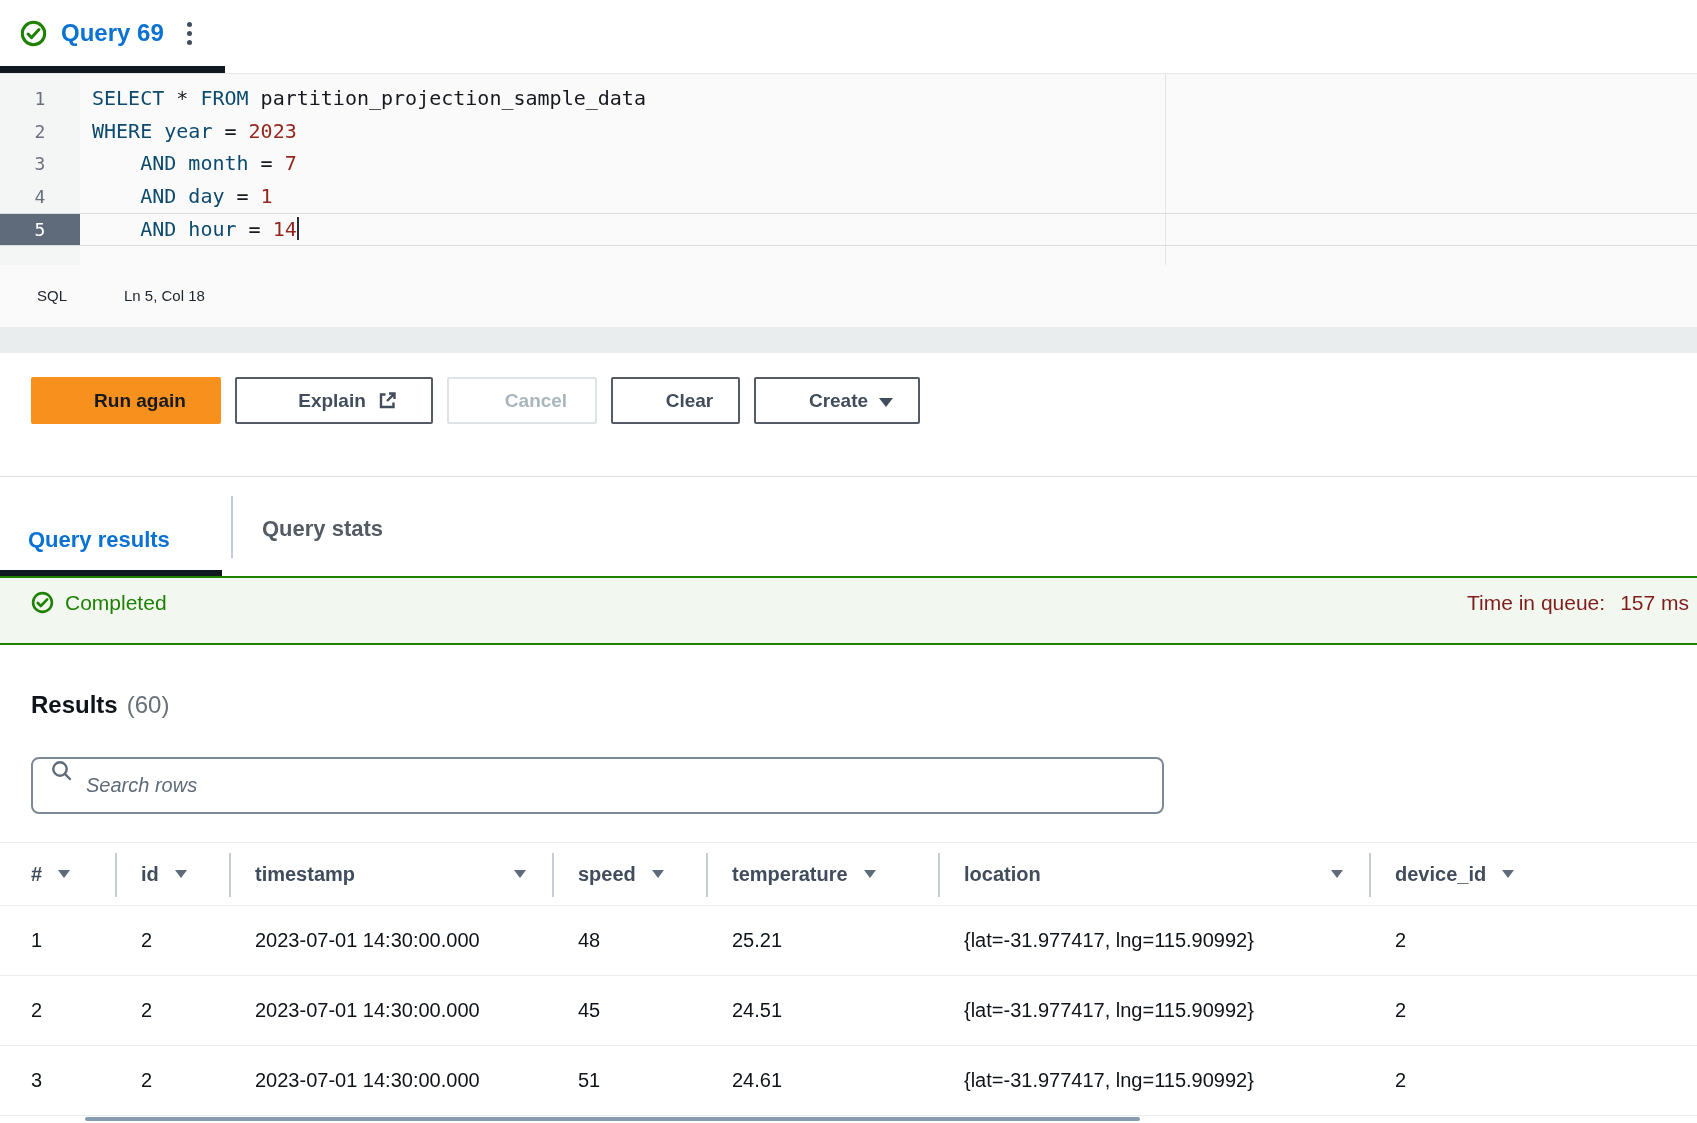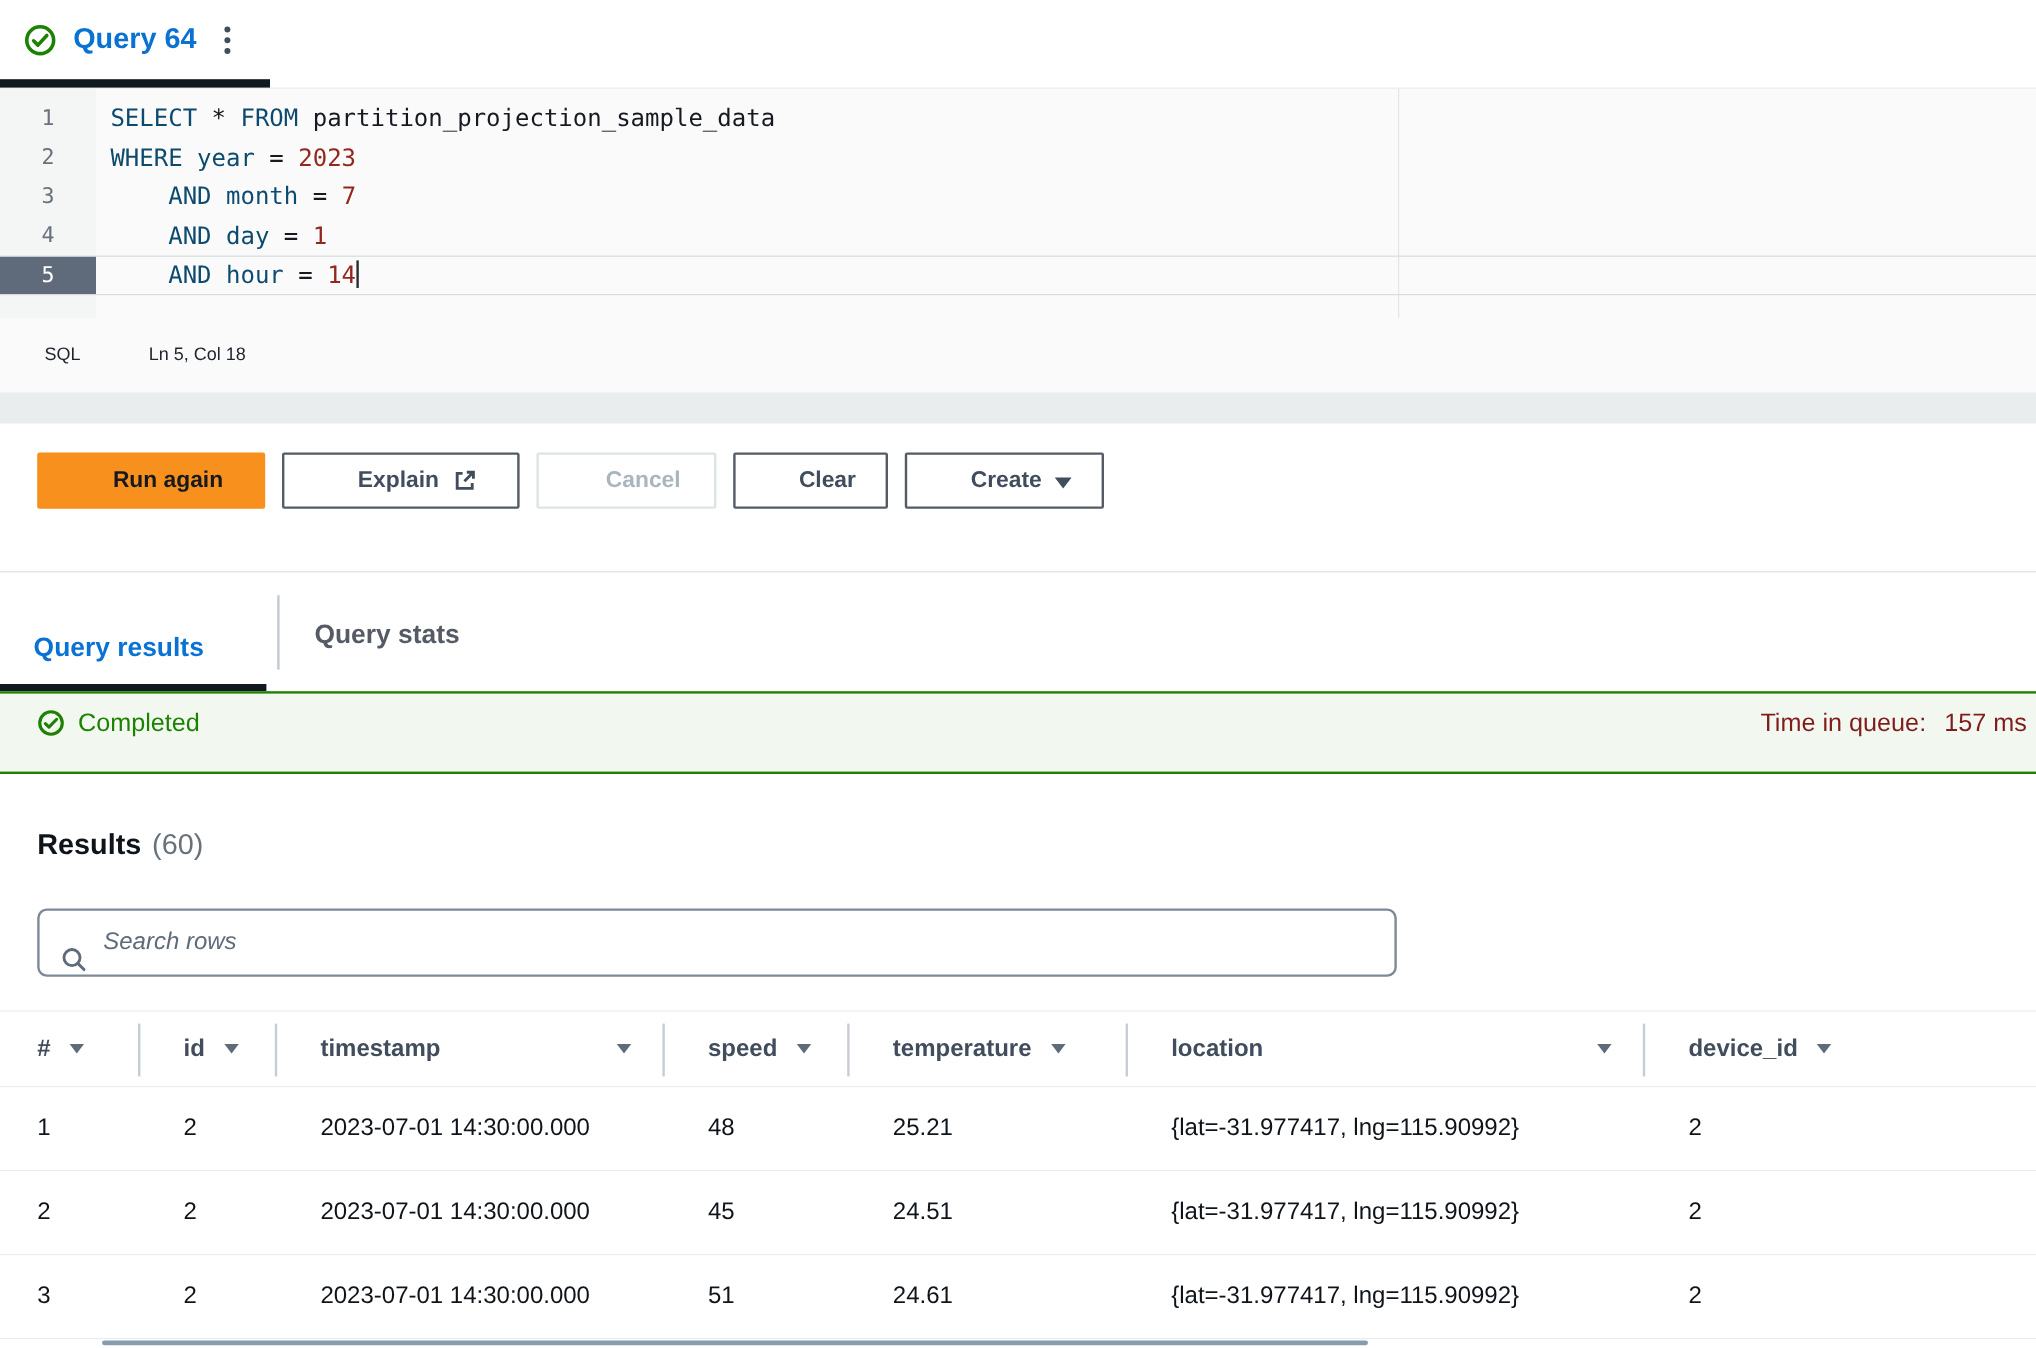--- a/index.html
+++ b/index.html
@@ -68,32 +68,32 @@
             display:flex; align-items:center; justify-content:space-between; padding:0 8px 16px 31px; }
   .banner-left { display:flex; align-items:center; gap:11px; }
   .banner-status { font-size:21px; color:#1d8102; }
   .banner-right { display:flex; align-items:flex-end; gap:15px; font-size:21px; color:#7f1d1d; }
 
   
   .rheading { position:absolute; left:31px; top:691px; font-size:24px; }
   .rheading b { font-weight:700; color:#0f141a; }
   .rcount { color:#687078; font-weight:400; margin-left:9px; }
   .searchwrap { position:absolute; left:31px; top:757px; width:1133px; height:57px; background:#fff;
-                border:2px solid #7d8998; border-radius:8px; display:flex; align-items:flex-end;
+                border:2px solid #7d8998; border-radius:8px; display:flex; align-items:flex-start;
                 padding-left:17px; gap:12px; }
   .searchwrap input { border:none; outline:none; flex:1; font-size:20px; background:transparent;
                       font-family:"Liberation Sans", sans-serif; color:#0f141a; height:100%; }
   .searchwrap input::placeholder { font-style:italic; color:#5f6b7a; opacity:1; }
 
   
   .rtable { position:absolute; left:0; top:842px; width:1697px; }
   .hrow, .tr { display:grid; grid-template-columns:117px 114px 323px 154px 232px 431px 326px; }
   .hrow { height:64px; border-top:1px solid #e9edf0; border-bottom:1px solid #e9edf0; }
   .tr { height:70px; border-bottom:1px solid #e9edf0; }
-  .th, .td { display:flex; align-items:center; padding-left:36px; }
+  .th, .td { display:flex; align-items:center; padding-left:24px; }
   .th { position:relative; font-weight:700; font-size:20px; color:#414d5c; }
   .td { font-size:20px; color:#0f141a; }
   .col-0 { padding-left:31px; }
   .th:not(:last-child)::after { content:""; position:absolute; right:0; top:10px; height:44px;
                                 width:2px; background:#c6cdd4; }
   .tri { width:0; height:0; border-left:6.5px solid transparent; border-right:6.5px solid transparent;
          border-top:8px solid #5f6b7a; margin-left:16px; cursor:pointer; }
   .th.col-2 .tri, .th.col-5 .tri { margin-left:auto; margin-right:28px; }
 
   .hthumb { position:absolute; left:85px; top:1117px; width:1055px; height:4px;
@@ -103,21 +103,21 @@
 <body>
 
 <div class="page">
 
   <header class="tabbar">
     <div class="qtab">
       <svg width="27" height="27" viewBox="0 0 27 27">
         <circle cx="13.5" cy="13.5" r="11.2" fill="none" stroke="#1d8102" stroke-width="3"></circle>
         <path d="M8 14 l3.6 3.6 L19 9.6" fill="none" stroke="#1d8102" stroke-width="3" stroke-linecap="round" stroke-linejoin="round"></path>
       </svg>
-      <span class="qtab-title">Query 64</span>
+      <span class="qtab-title">Query 69</span>
       <span class="kebab">
           <i></i>
           <i></i>
           <i></i>
         </span>
     </div>
     <div class="tab-underline"></div>
   </header>
 
   <section class="editor">

